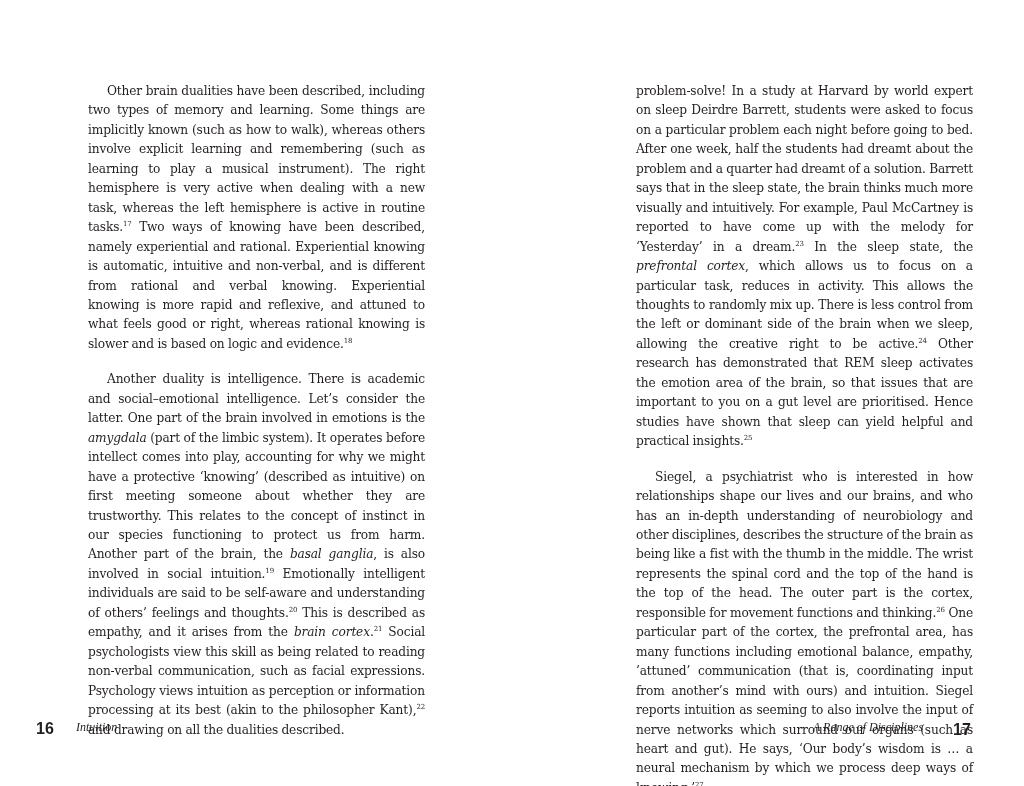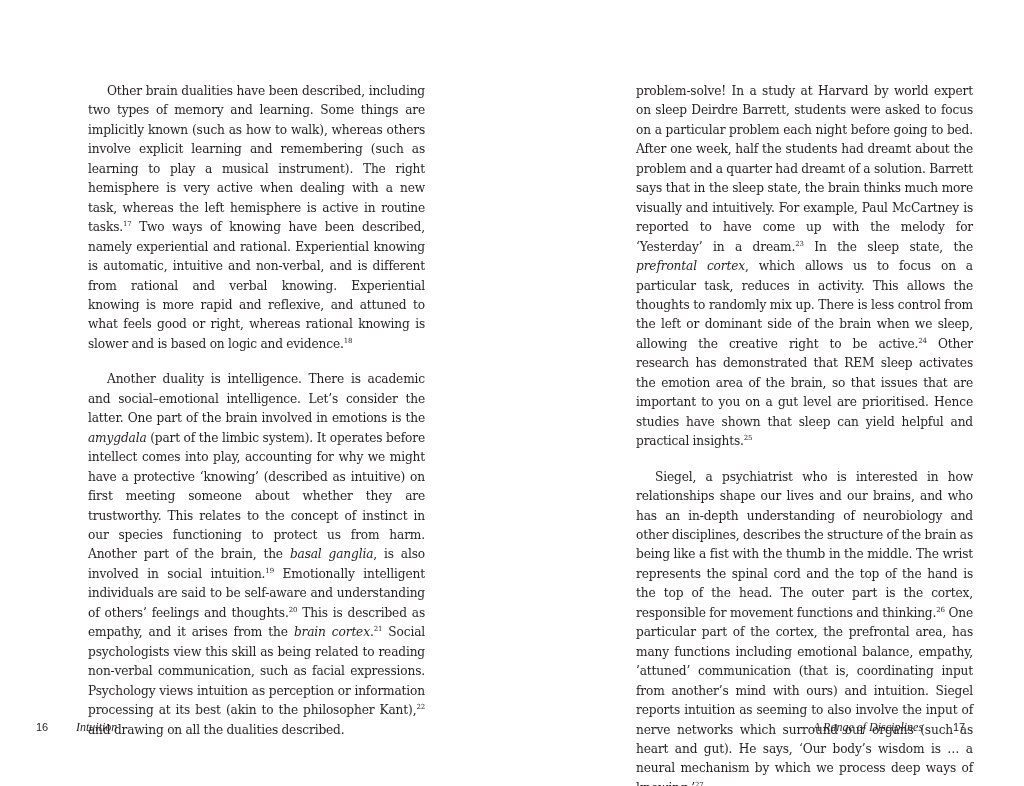--- a/index.html
+++ b/index.html
@@ -13,21 +13,21 @@
     font-size: 12.2px;
     line-height: 19.45px;
     text-align: justify;
     letter-spacing: -0.15px;
     word-spacing: -0.3px;
   }
   .para.indent { text-indent: 19px; }
   .para .seg-i { font-style: italic; }
   .para sup { font-size: 7px; line-height: 0; vertical-align: 5px; }
   .footer { position: absolute; top: 720px; font-family: "Liberation Serif", serif; font-size: 12px; }
-  .footer .num { font-family: "Liberation Sans", sans-serif; font-weight: normal; font-size: 11px; }
+  .footer .num { font-family: "Liberation Sans", sans-serif; font-weight: bold; font-size: 16px; }
   .footer .title { font-style: italic; }
   .footer.left { left: 36px; }
   .footer.left .title { position: absolute; left: 40px; top: 0; white-space: nowrap; }
   .footer.right { left: 813px; width: 160px; }
   .footer.right .title { position: absolute; left: 0; top: 0; white-space: nowrap; }
   .footer.right .num { position: absolute; left: 140px; top: 1px; }
 </style>
 </head>
 <body>
 

